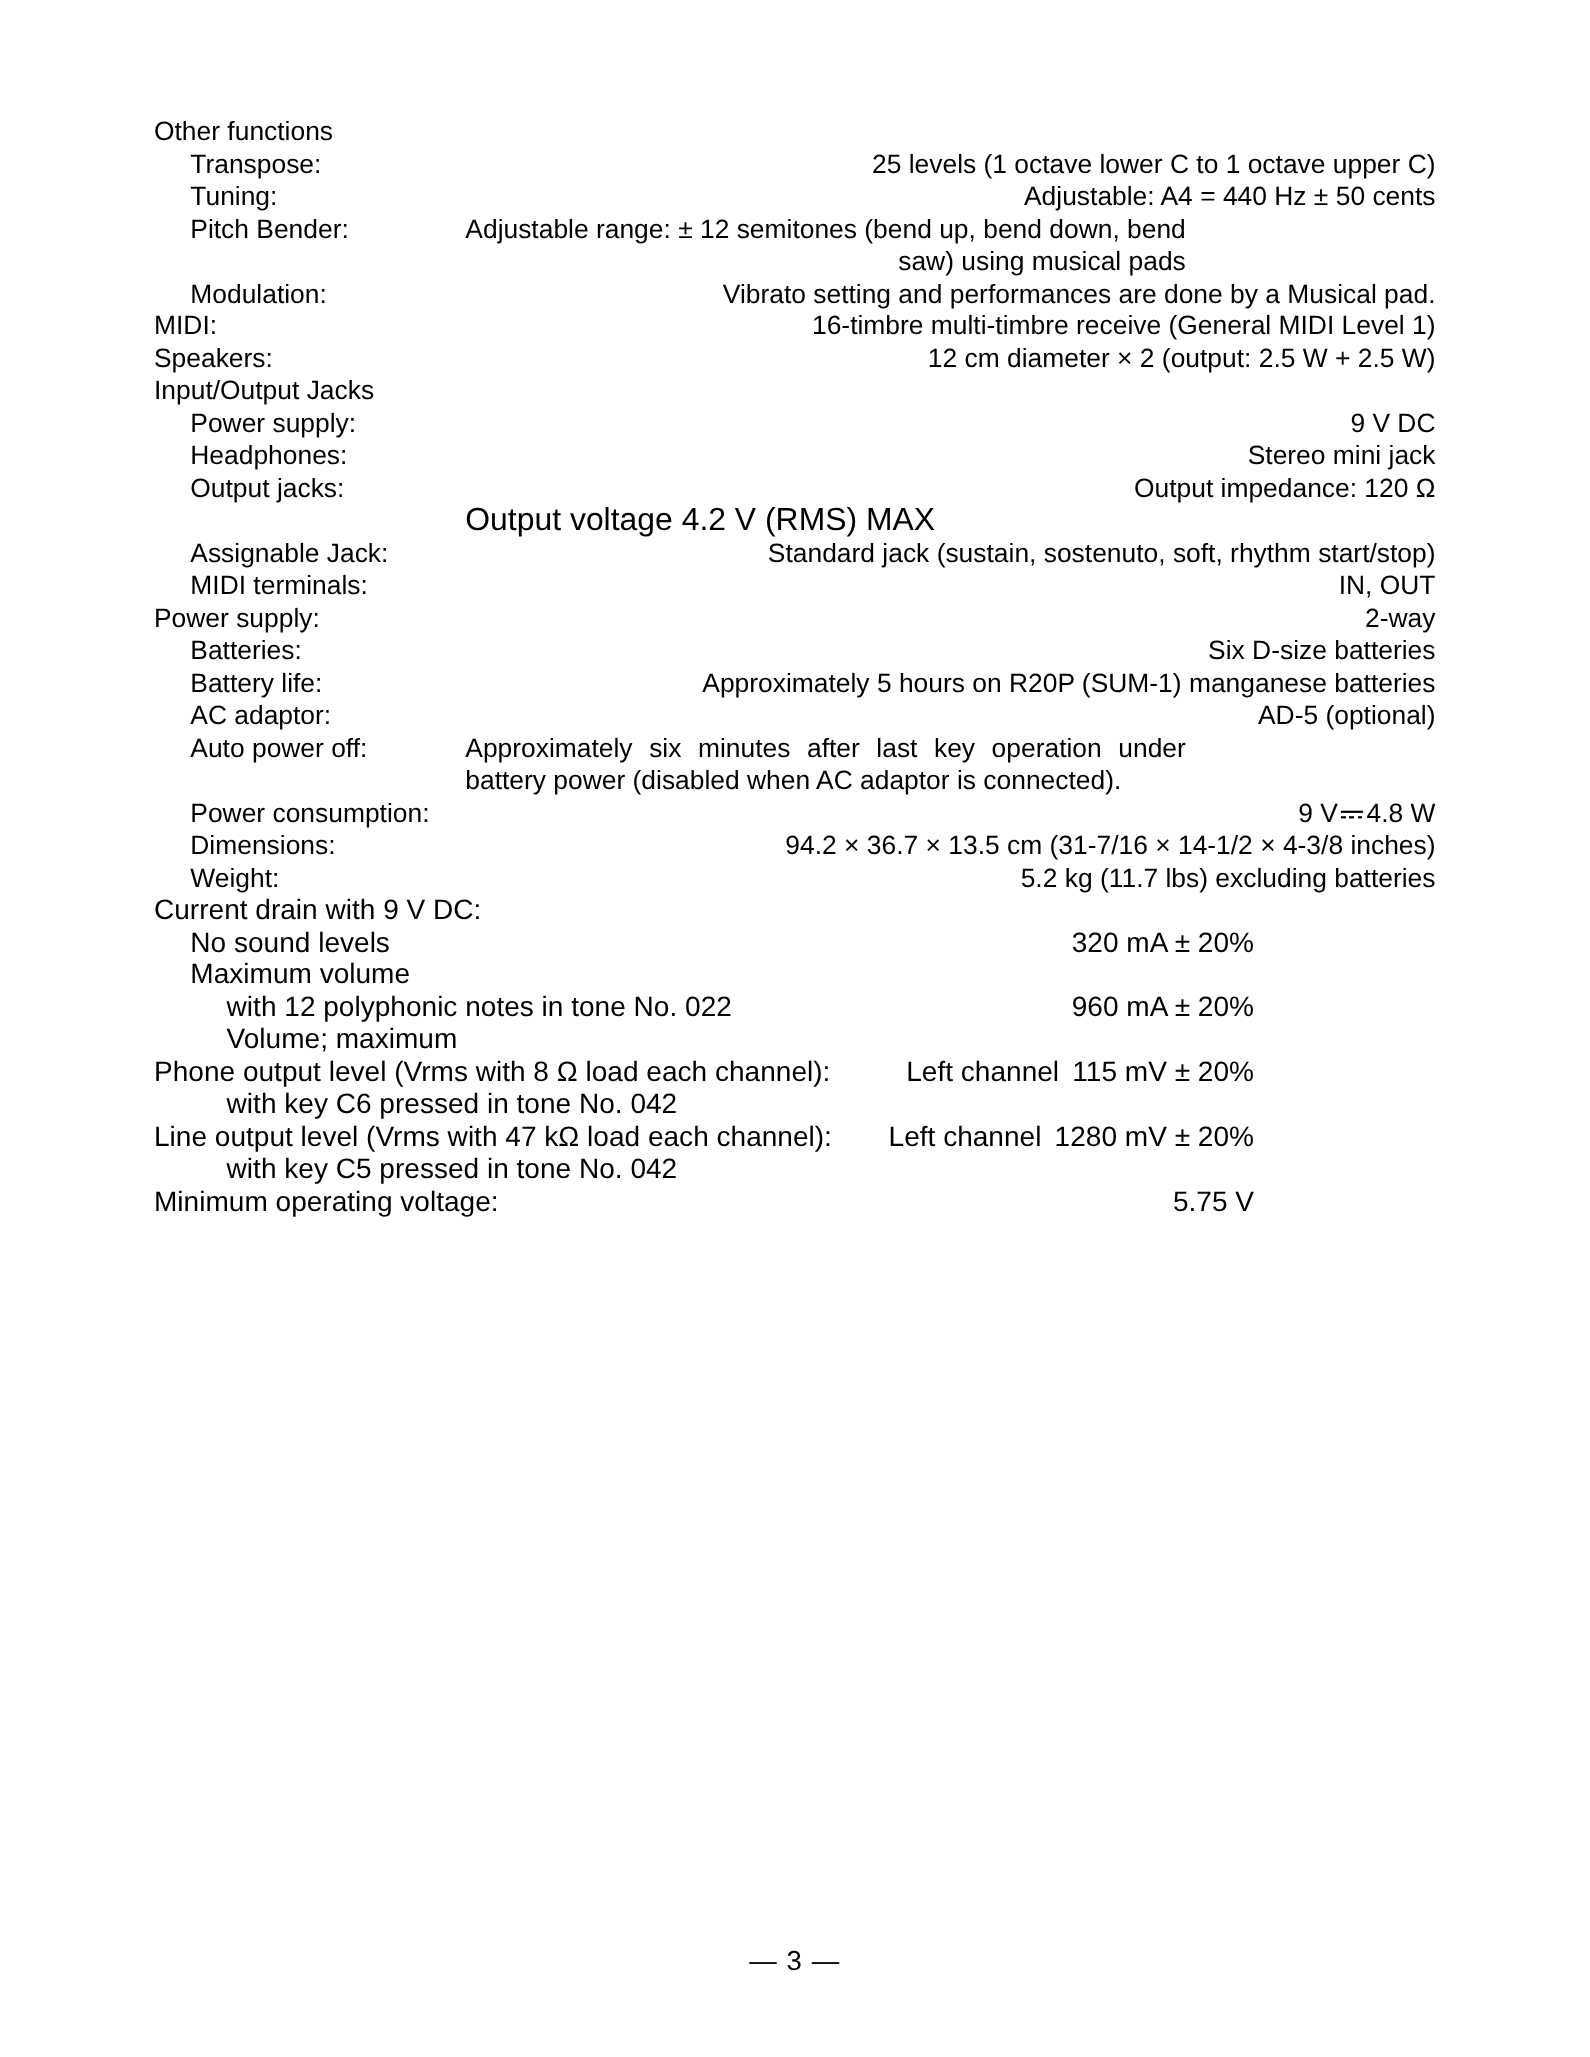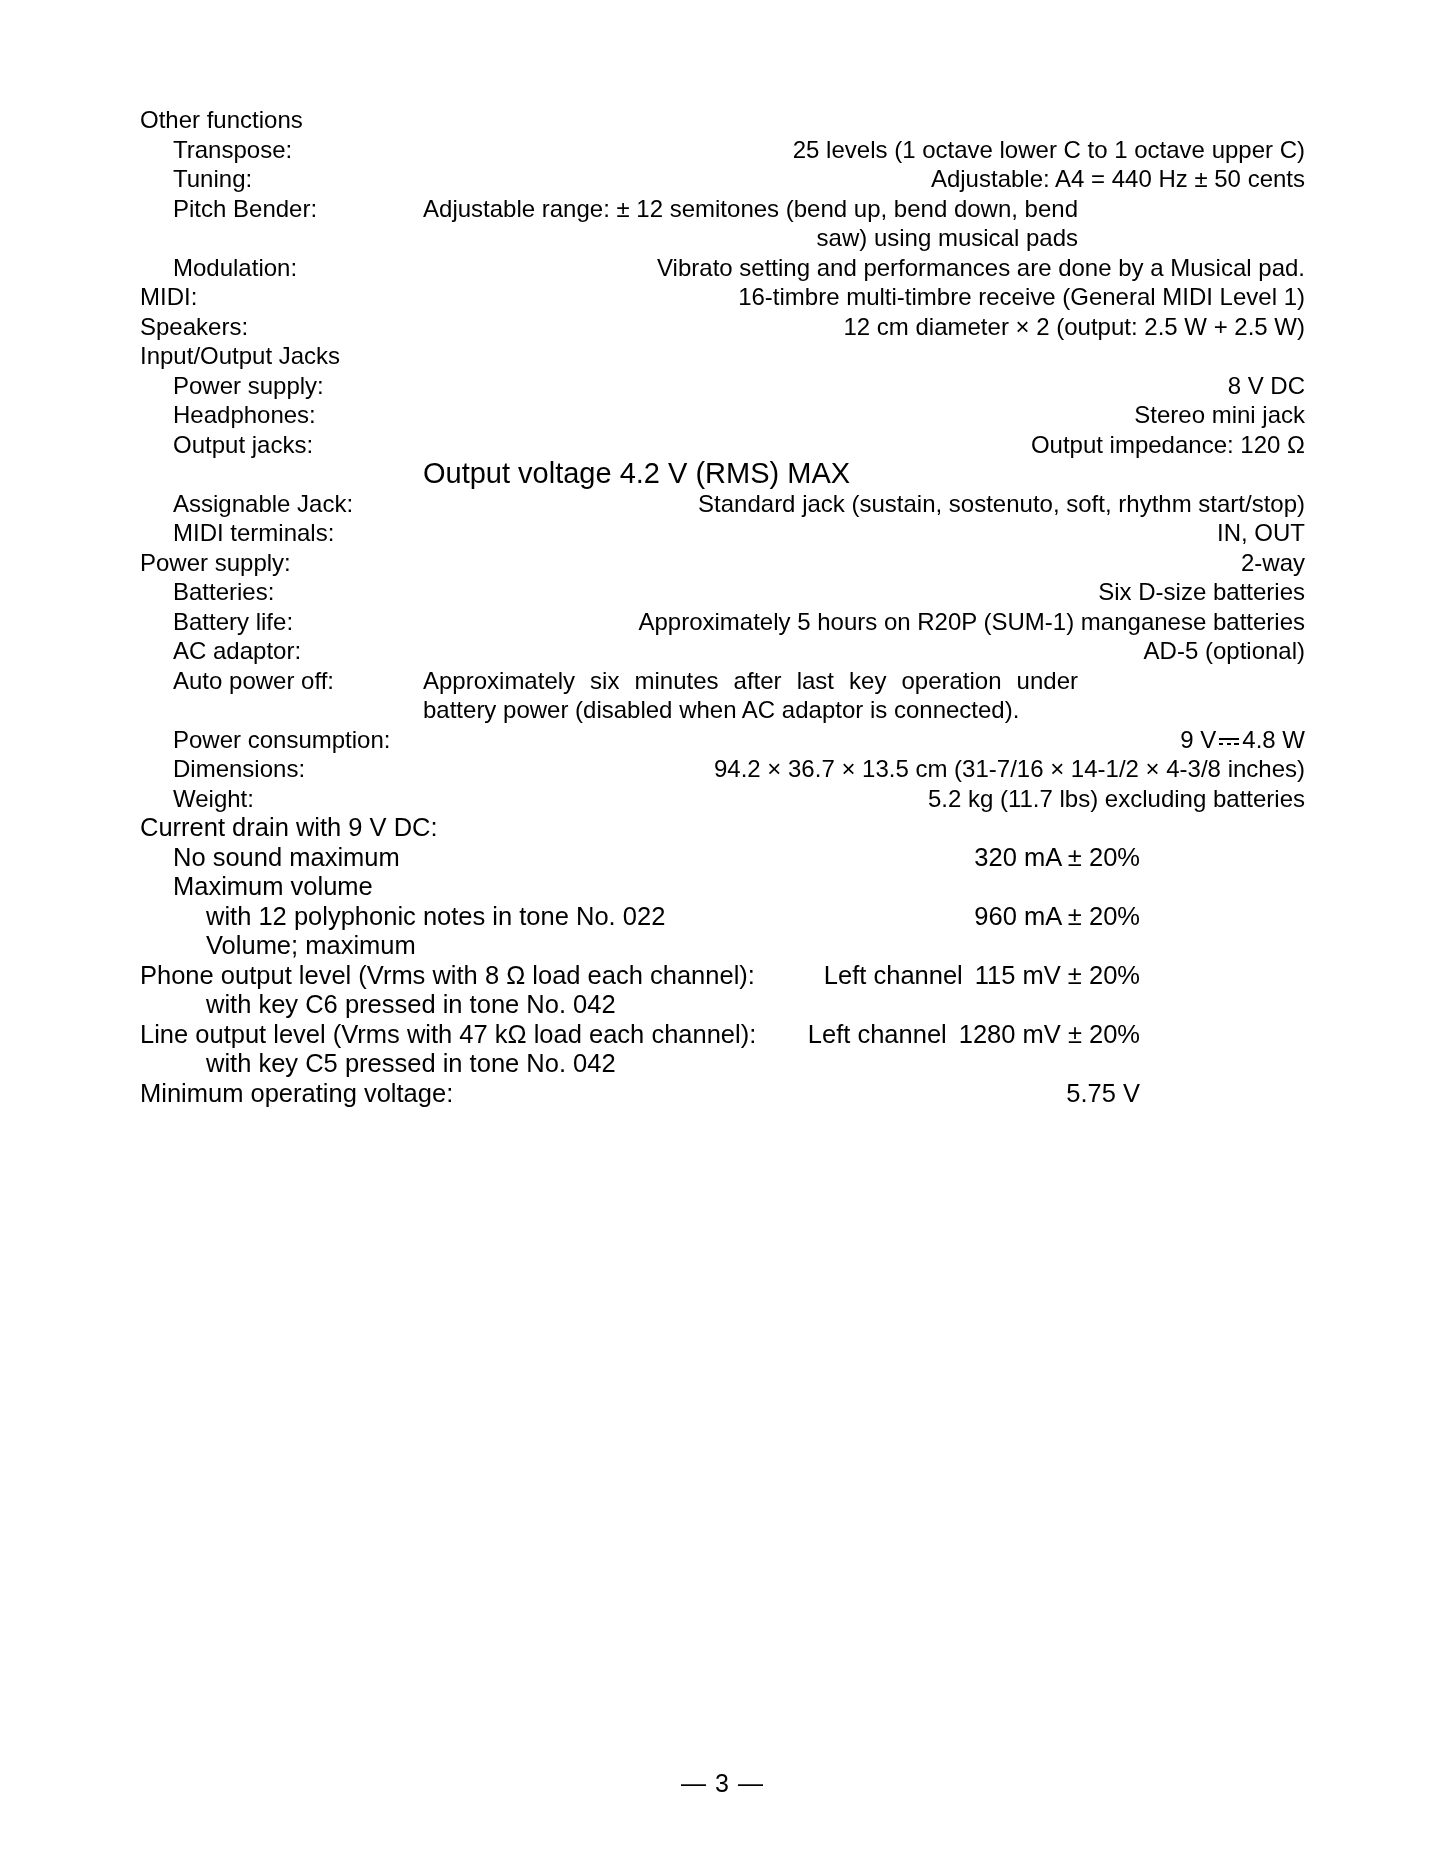--- a/index.html
+++ b/index.html
@@ -145,40 +145,40 @@
 
   <div class="spec-list">
       <div class="spec-row"><div class="spec-label">Other functions</div><div class="spec-value"></div></div>
       <div class="spec-row"><div class="spec-label indent">Transpose:</div><div class="spec-value">25 levels (1 octave lower C to 1 octave upper C)</div></div>
       <div class="spec-row"><div class="spec-label indent">Tuning:</div><div class="spec-value">Adjustable: A4 = 440 Hz ± 50 cents</div></div>
       <div class="spec-row full"><div class="spec-label indent">Pitch Bender:</div><div class="spec-value">Adjustable range: ± 12 semitones (bend up, bend down, bend saw) using musical pads</div></div>
       <div class="spec-row"><div class="spec-label indent">Modulation:</div><div class="spec-value">Vibrato setting and performances are done by a Musical pad.</div></div>
       <div class="spec-row"><div class="spec-label">MIDI:</div><div class="spec-value">16-timbre multi-timbre receive (General MIDI Level 1)</div></div>
       <div class="spec-row"><div class="spec-label">Speakers:</div><div class="spec-value">12 cm diameter × 2 (output: 2.5 W + 2.5 W)</div></div>
       <div class="spec-row"><div class="spec-label">Input/Output Jacks</div><div class="spec-value"></div></div>
-      <div class="spec-row"><div class="spec-label indent">Power supply:</div><div class="spec-value">8 V DC</div></div>
+      <div class="spec-row"><div class="spec-label indent">Power supply:</div><div class="spec-value">9 V DC</div></div>
       <div class="spec-row"><div class="spec-label indent">Headphones:</div><div class="spec-value">Stereo mini jack</div></div>
       <div class="spec-row"><div class="spec-label indent">Output jacks:</div><div class="spec-value">Output impedance: 120 Ω</div></div>
       <div class="cont-row">Output voltage 4.2 V (RMS) MAX</div>
       <div class="spec-row"><div class="spec-label indent">Assignable Jack:</div><div class="spec-value">Standard jack (sustain, sostenuto, soft, rhythm start/stop)</div></div>
       <div class="spec-row"><div class="spec-label indent">MIDI terminals:</div><div class="spec-value">IN, OUT</div></div>
       <div class="spec-row"><div class="spec-label">Power supply:</div><div class="spec-value">2-way</div></div>
       <div class="spec-row"><div class="spec-label indent">Batteries:</div><div class="spec-value">Six D-size batteries</div></div>
       <div class="spec-row"><div class="spec-label indent">Battery life:</div><div class="spec-value">Approximately 5 hours on R20P (SUM-1) manganese batteries</div></div>
       <div class="spec-row"><div class="spec-label indent">AC adaptor:</div><div class="spec-value">AD-5 (optional)</div></div>
       <div class="spec-row full"><div class="spec-label indent">Auto power off:</div><div class="spec-value just">Approximately six minutes after last key operation under battery power (disabled when AC adaptor is connected).</div></div>
       <div class="spec-row"><div class="spec-label indent">Power consumption:</div><div class="spec-value"><span>9 V</span><span class="dc-sym"></span><span>4.8 W</span></div></div>
       <div class="spec-row"><div class="spec-label indent">Dimensions:</div><div class="spec-value">94.2 × 36.7 × 13.5 cm (31-7/16 × 14-1/2 × 4-3/8 inches)</div></div>
       <div class="spec-row"><div class="spec-label indent">Weight:</div><div class="spec-value">5.2 kg (11.7 lbs) excluding batteries</div></div>
     </div>
 
 
   <div class="elec-list">
       <div class="elec-row"><div class="elec-desc">Current drain with 9 V DC:</div><div class="elec-val"></div></div>
-      <div class="elec-row"><div class="elec-desc ind-1">No sound maximum</div><div class="elec-val">320 mA ± 20%</div></div>
+      <div class="elec-row"><div class="elec-desc ind-1">No sound levels</div><div class="elec-val">320 mA ± 20%</div></div>
       <div class="elec-row"><div class="elec-desc ind-1">Maximum volume</div><div class="elec-val"></div></div>
       <div class="elec-row"><div class="elec-desc ind-2">with 12 polyphonic notes in tone No. 022</div><div class="elec-val">960 mA ± 20%</div></div>
       <div class="elec-row"><div class="elec-desc ind-2">Volume; maximum</div><div class="elec-val"></div></div>
       <div class="elec-row"><div class="elec-desc">Phone output level (Vrms with 8 Ω load each channel):</div><div class="elec-mid">Left channel</div><div class="elec-val">115 mV ± 20%</div></div>
       <div class="elec-row"><div class="elec-desc ind-2">with key C6 pressed in tone No. 042</div><div class="elec-val"></div></div>
       <div class="elec-row"><div class="elec-desc">Line output level (Vrms with 47 kΩ load each channel):</div><div class="elec-mid">Left channel</div><div class="elec-val">1280 mV ± 20%</div></div>
       <div class="elec-row"><div class="elec-desc ind-2">with key C5 pressed in tone No. 042</div><div class="elec-val"></div></div>
       <div class="elec-row"><div class="elec-desc">Minimum operating voltage:</div><div class="elec-val">5.75 V</div></div>
     </div>
 

